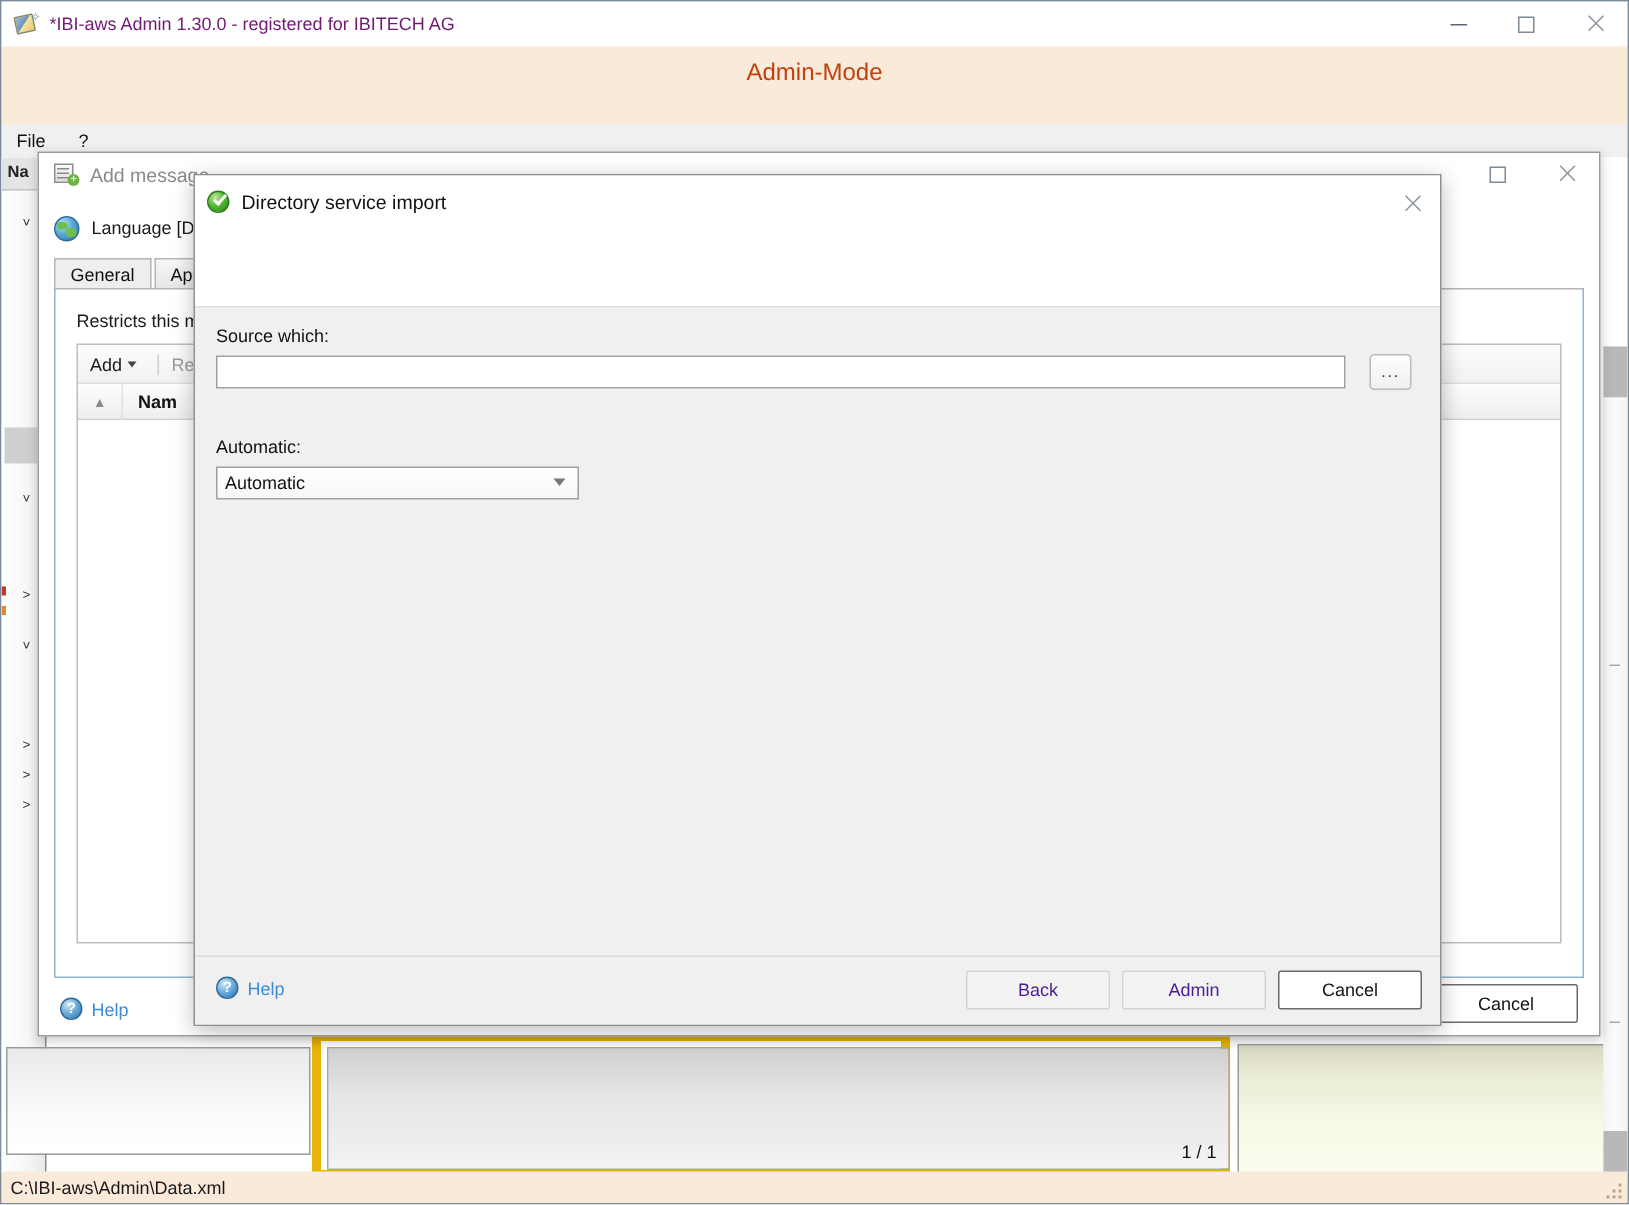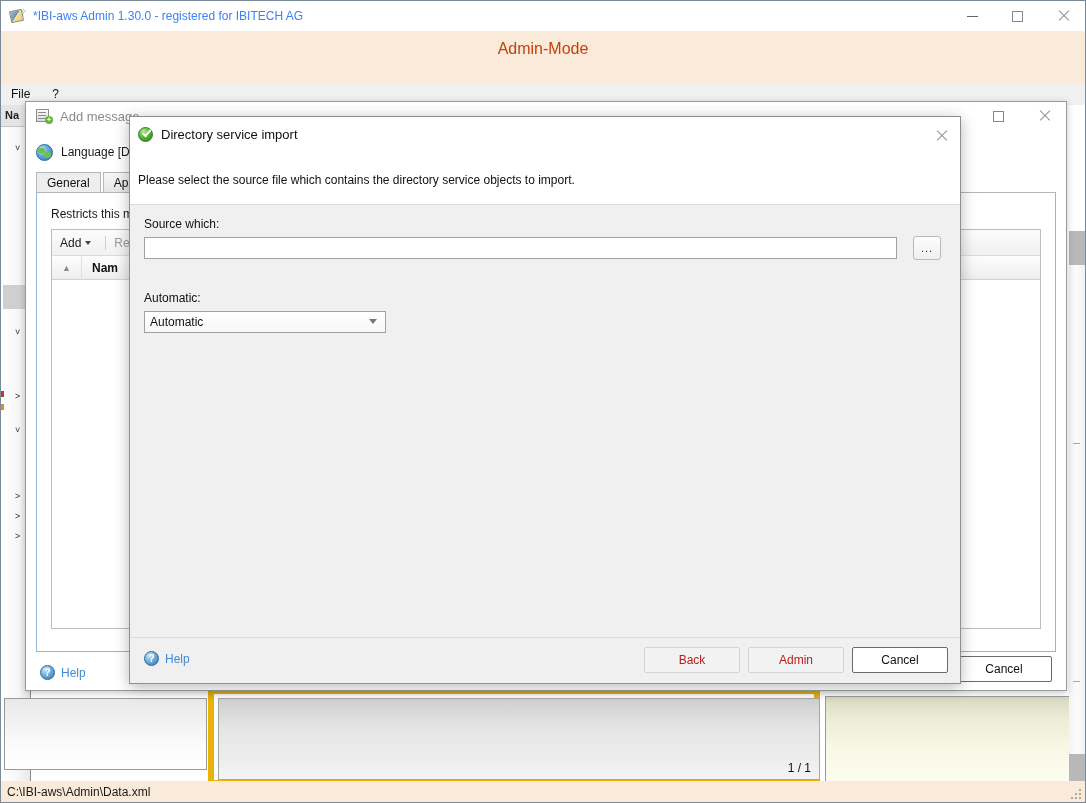--- a/index.html
+++ b/index.html
@@ -38,21 +38,21 @@
     background: linear-gradient(135deg, #9fbcd8 0%, #6f93b8 45%, #f6e2a0 50%, #e8c86a 100%);
     border: 1px solid #8a8a6a;
     transform: rotate(-12deg);
     border-radius: 1px;
   }
   .titlebar-icon .star {
     position: absolute; right: -2px; top: 0px;
     font-size: 8px; color: #7d9ec0; line-height: 8px;
   }
   .titlebar-text {
-    font-size: 12px; color: #3b82f6; white-space: nowrap;
+    font-size: 12px; color: #701a75; white-space: nowrap;
   }
   .wincontrols {
     position: absolute; right: 0; top: 0; display: flex; height: 30px;
   }
   .wincontrols div {
     width: 45px; height: 30px;
     display: flex; align-items: center; justify-content: center;
     color: #5a6672; font-size: 13px;
   }
   .glyph-min { width: 11px; height: 1px; background: #5a6672; display:block; }
@@ -289,21 +289,21 @@
     position: absolute; right: 14px; bottom: 8px; display: flex; gap: 8px;
   }
   .btn {
     min-width: 96px; height: 26px; padding: 0 14px;
     font-size: 12px; font-family: "Liberation Sans", sans-serif;
     background: linear-gradient(to bottom,#fbfbfb,#f0f0f0);
     border: 1px solid #adadad; border-radius: 2px;
     color: #111; display:flex; align-items:center; justify-content:center;
   }
   .btn.strong { border: 1px solid #6b6b6b; background:#ffffff; }
-  .btn.disabled { color: #b91c1c; border-color: #d4d4d4; background:#f2f2f2; }
+  .btn.disabled { color: #4c1d95; border-color: #d4d4d4; background:#f2f2f2; }
 
   
   .dlg {
     position: absolute; left: 128px; top: 115px;
     width: 832px; height: 568px;
     background: #f0f0f0;
     border: 1px solid #8f8f8f;
     box-shadow: 0 3px 14px rgba(0,0,0,0.28);
   }
   .dlg-head {
@@ -501,21 +501,20 @@
   <div class="dlg">
 
     <div class="dlg-head">
       <div class="dlg-title">
         <span class="okicon"></span>
         <span class="tx">Directory service import</span>
       </div>
       <div class="dlg-close">
         <span class="glyph-close"></span>
       </div>
-      <div class="dlg-instr">Please select the source file which contains the directory service objects to import.</div>
     </div>
 
     <div class="dlg-body">
       <div class="fld-label" style="left:14px; top:11px;">Source which:</div>
       <input class="srcinput" type="text" value="" style="">
       <div class="browse-btn">...</div>
 
       <div class="fld-label" style="left:14px; top:85px;">Automatic:</div>
       <div class="encsel">
         <span>Automatic</span>

